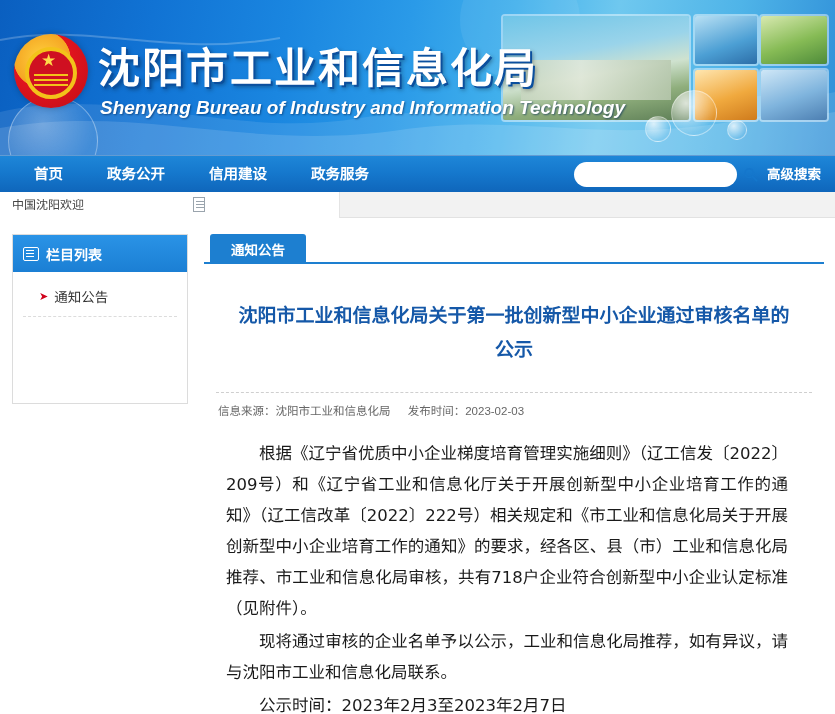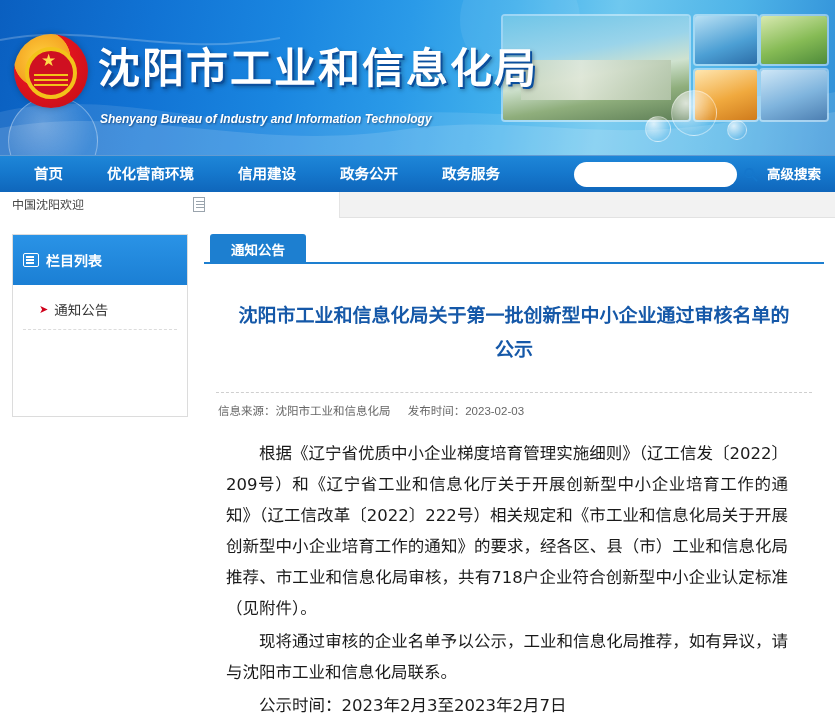--- a/index.html
+++ b/index.html
@@ -49,22 +49,22 @@
 
   .title-cn {
     position: absolute; left: 98px; top: 34px;
     font-family: "DejaVu Sans", "Liberation Sans", sans-serif;
     font-size: 42px; font-weight: 700; letter-spacing: 2px;
     color: #ffffff;
     text-shadow: 2px 2px 0 #0b4f9e, 3px 3px 4px rgba(0,0,0,0.35);
     white-space: nowrap;
   }
   .title-en {
-    position: absolute; left: 100px; top: 112px;
-    font-size: 12px; font-weight: 700; font-style: italic;
+    position: absolute; left: 100px; top: 97px;
+    font-size: 19px; font-weight: 700; font-style: italic;
     color: #ffffff;
     text-shadow: 1px 1px 2px rgba(0,40,90,0.6);
     white-space: nowrap;
     text-align: right;
   }
 
   .photo-collage {
     position: absolute; right: 0; top: 0; width: 340px; height: 155px;
     overflow: hidden;
   }
@@ -182,21 +182,21 @@
   }
 
   
   .side {
     position: absolute; left: 12px; top: 16px;
     width: 176px;
     border: 1px solid #dcdcdc;
     background: #ffffff;
   }
   .side-head {
-    height: 50px;
+    height: 37px;
     background: linear-gradient(180deg, #2a93e6 0%, #1b7fd4 100%);
     display: flex; align-items: center;
     padding-left: 10px;
   }
   .side-head .list-icon {
     width: 16px; height: 14px; margin-right: 7px; position: relative;
     border: 1.5px solid #ffffff; border-radius: 2px;
   }
   .side-head .list-icon:before {
     content: ""; position: absolute; left: 2px; top: 2px; width: 8px; height: 1.5px; background: #fff;
@@ -291,23 +291,22 @@
     <div class="bars"></div>
   </div>
 
   <div class="title-cn">沈阳市工业和信息化局</div>
   <div class="title-en">Shenyang Bureau of Industry and Information Technology</div>
 </div>
 
 <div class="nav">
   <div class="nav-list">
     <div class="nav-item">首页</div>
-    <div class="nav-item">优化营商环境</div>
+    <div class="nav-item">政务公开</div>
     <div class="nav-item">信用建设</div>
-    <div class="nav-item">政务公开</div>
     <div class="nav-item">政务服务</div>
   </div>
 
   <div class="search-box">
     <input class="search-input" type="text" value="" placeholder="" style="">
     <div class="search-icon">
       <svg width="15" height="15" viewBox="0 0 16 16" aria-hidden="true">
         <circle cx="6.6" cy="6.6" r="4.6" fill="none" stroke="#1577cc" stroke-width="1.7"></circle>
         <line x1="10.2" y1="10.2" x2="14.4" y2="14.4" stroke="#1577cc" stroke-width="1.9" stroke-linecap="round"></line>
       </svg>

